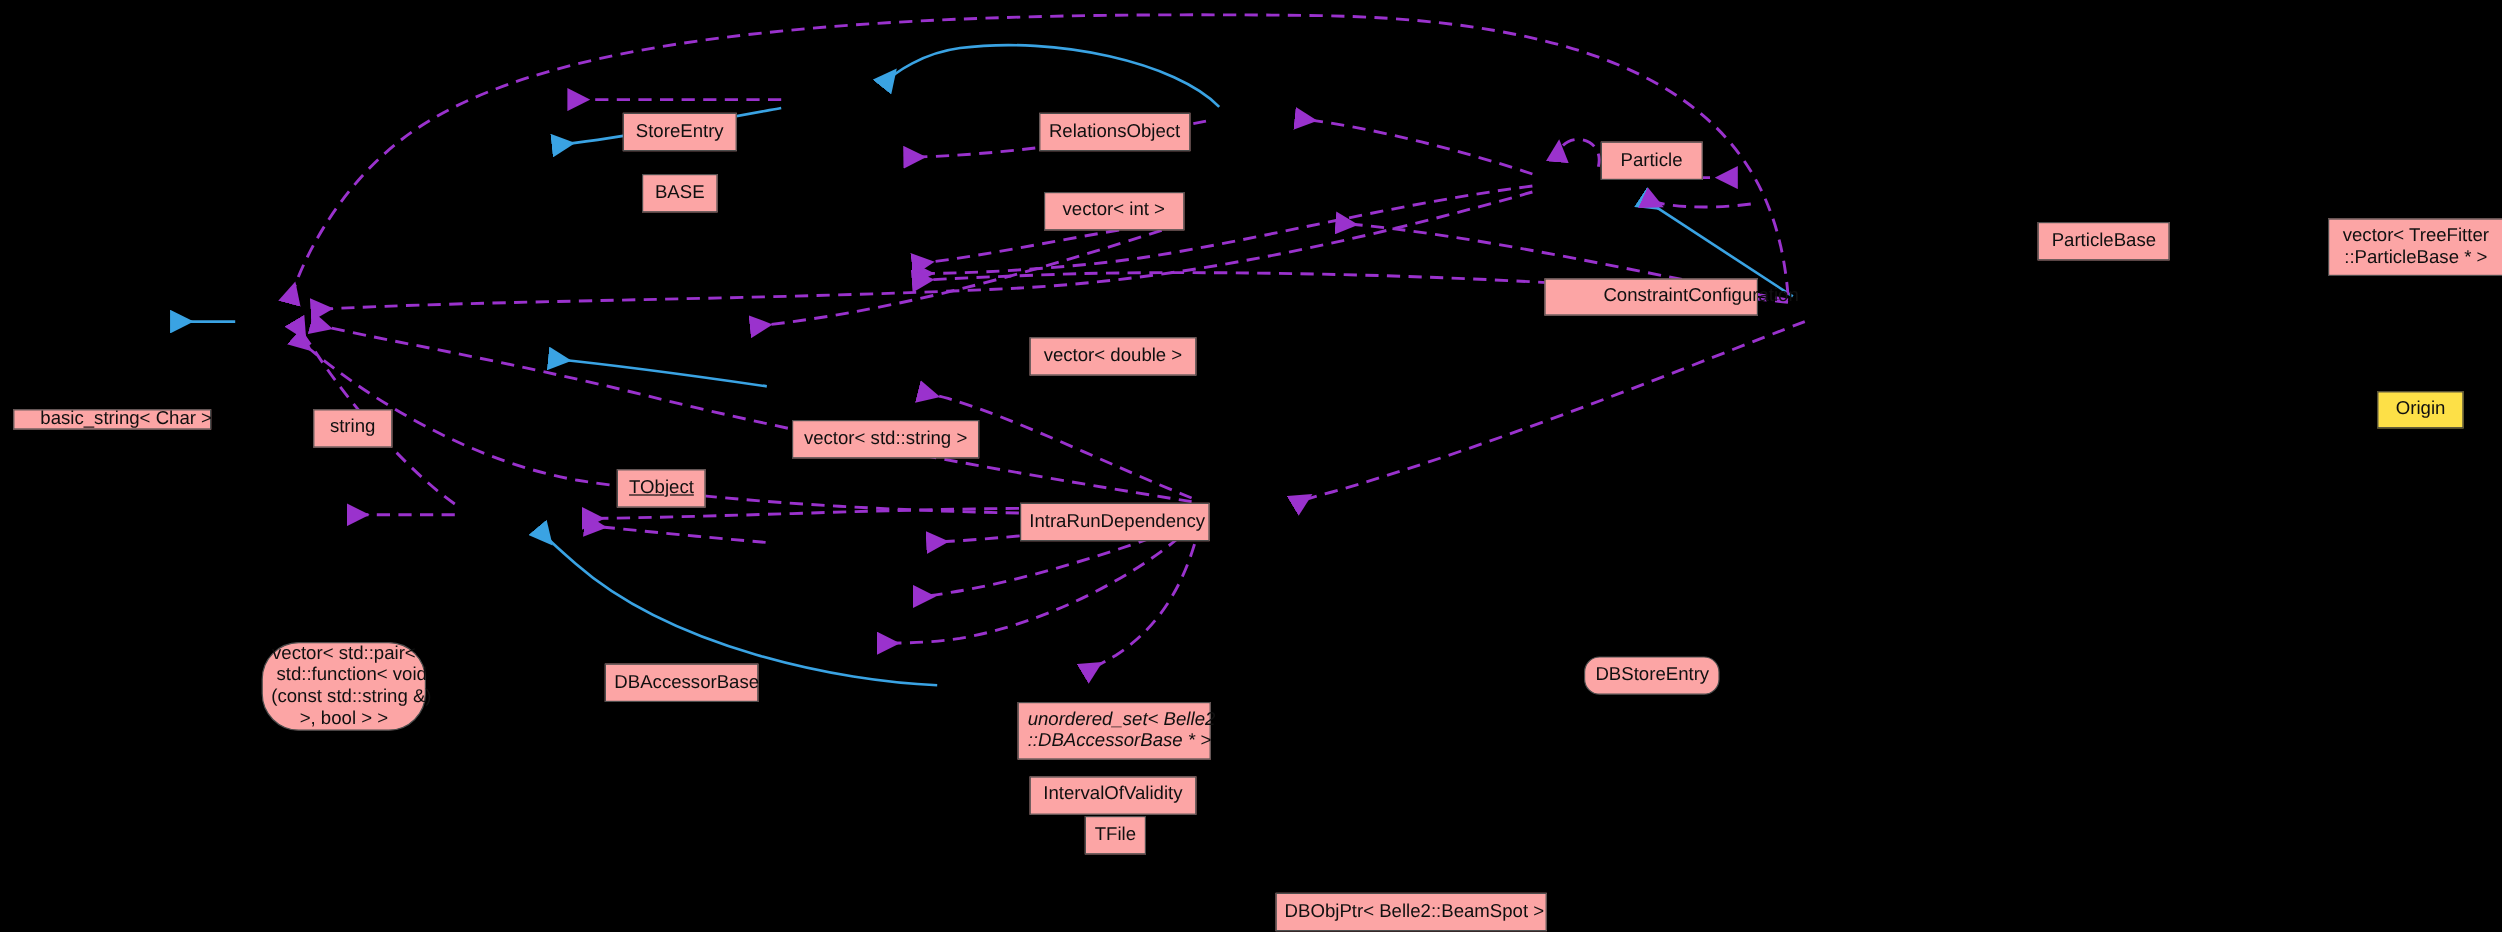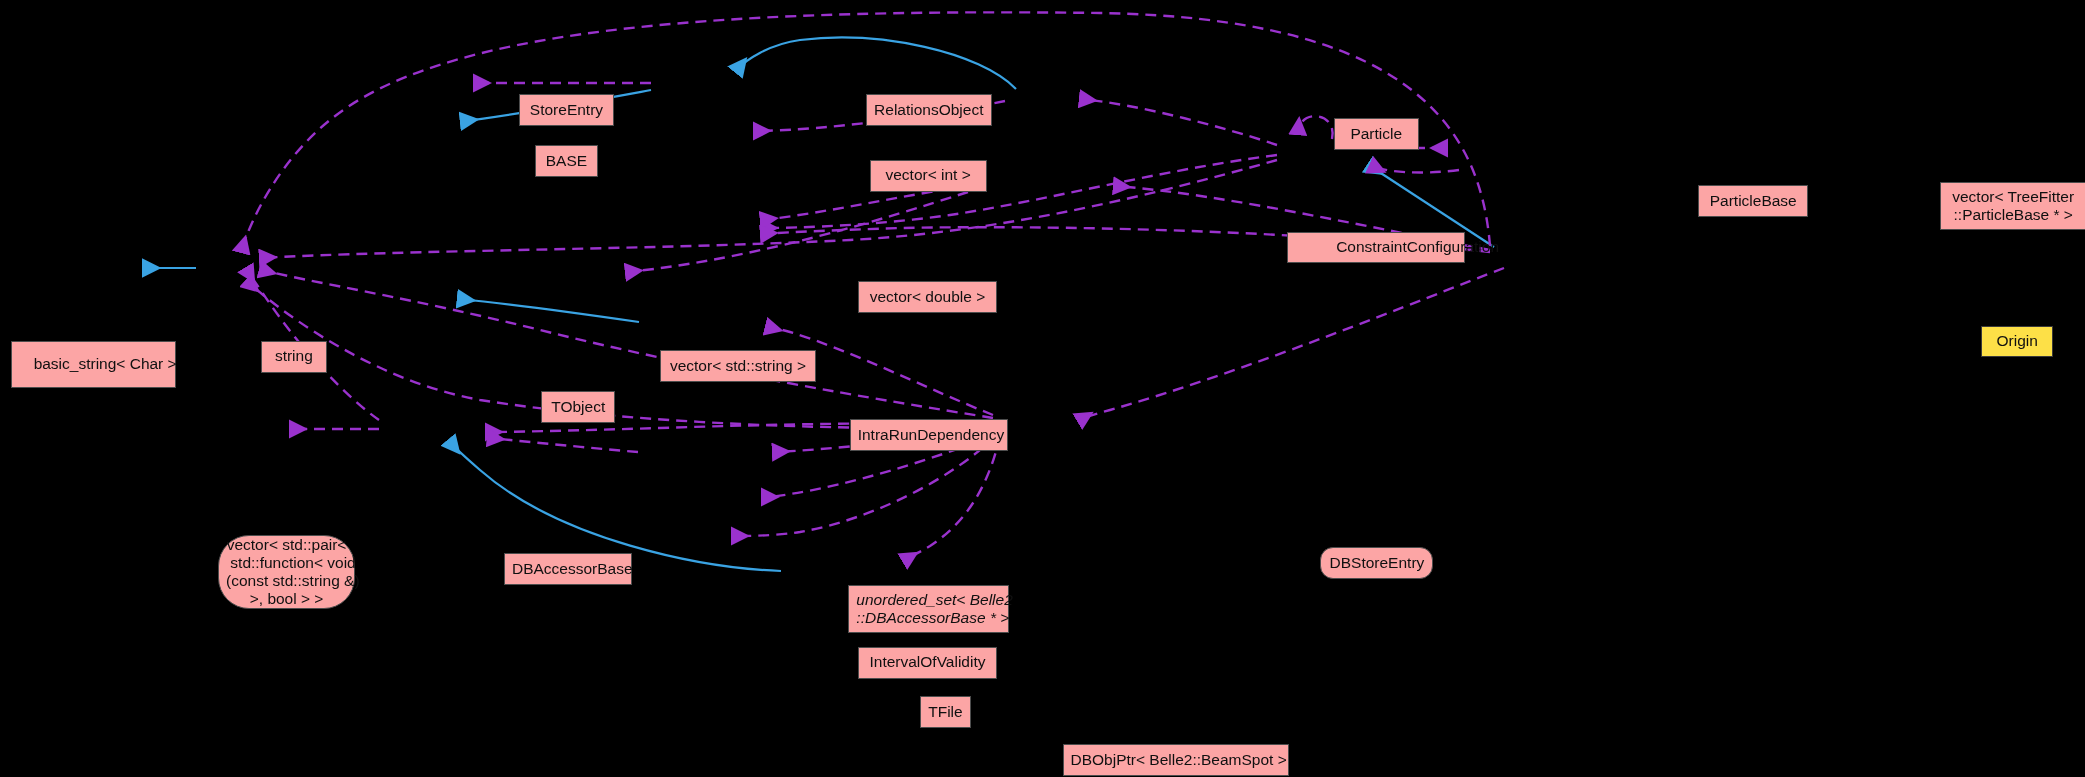--- a/index.html
+++ b/index.html
@@ -71,41 +71,41 @@
       <path d="M993,432 C910,440 840,449 775,452" marker-end="url(#arrPurp)"></path>
       <path d="M993,436 C930,460 850,485 790,494 C780,496 770,497 764,497" marker-end="url(#arrPurp)"></path>
       <path d="M996,436 C950,480 870,520 800,532 C780,535 760,536 734,536" marker-end="url(#arrPurp)"></path>
       <path d="M1000,436 C990,480 970,520 930,546 C918,553 910,557 905,560" marker-end="url(#arrPurp)"></path>
       <path d="M379,429 L292,429" marker-end="url(#arrPurp)"></path>
       <path d="M379,420 C350,400 300,350 262,292 C255,282 250,275 247,270" marker-end="url(#arrPurp)"></path>
       <path d="M638,452 C590,448 530,442 490,438" marker-end="url(#arrPurp)"></path>
     </g>
   </svg>
 
-  <div class="node" style="left: 10.6378px; top: 340.603px; width: 164.885px; height: 47px; padding-left: 22px;"><span class="lbl">basic_string&lt; Char &gt;</span></div>
+  <div class="node" style="left: 10.6378px; top: 340.603px; width: 164.885px; height: 17px; padding-left: 22px;"><span class="lbl">basic_string&lt; Char &gt;</span></div>
   <div class="node" style="left: 260.625px; top: 340.603px; width: 66.486px; height: 31.9315px;"><span class="lbl">string</span></div>
   <div class="node" style="left: 518.591px; top: 94.464px; width: 95.7398px; height: 31.9315px;"><span class="lbl">StoreEntry</span></div>
   <div class="node" style="left: 534.547px; top: 145.022px; width: 63.8265px; height: 31.9315px; align-items: center;"><span class="lbl">BASE</span></div>
   <div class="node" style="left: 865.647px; top: 94.464px; width: 126.323px; height: 31.9315px;"><span class="lbl">RelationsObject</span></div>
   <div class="node" style="left: 869.636px; top: 159.658px; width: 117.015px; height: 31.9315px;"><span class="lbl">vector&lt; int &gt;</span></div>
   <div class="node" style="left: 1333.71px; top: 118.413px; width: 85.102px; height: 31.9315px;"><span class="lbl">Particle</span></div>
   <div class="node" style="left: 1698.05px; top: 184.937px; width: 110.367px; height: 31.9315px;"><span class="lbl">ParticleBase</span></div>
   <div class="node" style="left: 1940.06px; top: 182.276px; width: 146.269px; height: 47.8973px;"><span class="lbl">vector&lt; TreeFitter
 ::ParticleBase * &gt;</span></div>
   <div class="node" style="left: 1287.17px; top: 231.503px; width: 178.182px; height: 31.9315px; padding-left: 48px;"><span class="lbl">ConstraintConfiguration</span></div>
   <div class="node" style="left: 857.669px; top: 280.731px; width: 139.621px; height: 31.9315px;"><span class="lbl">vector&lt; double &gt;</span></div>
   <div class="node selected" style="left: 1981.28px; top: 325.967px; width: 71.8048px; height: 30.601px;"><span class="lbl">Origin</span></div>
   <div class="node" style="left: 659.541px; top: 349.916px; width: 156.907px; height: 31.9315px;"><span class="lbl">vector&lt; std::string &gt;</span></div>
-  <div class="node" style="left: 541px; top: 391.161px; width: 74.4643px; height: 31.9315px;"><span class="lbl">TObject</span></div>
+  <div class="node" style="left: 514px; top: 391.161px; width: 74.4643px; height: 31.9315px; text-decoration: underline;"><span class="lbl">TObject</span></div>
   <div class="node" style="left: 849.691px; top: 419.101px; width: 158.237px; height: 31.9315px;"><span class="lbl">IntraRunDependency</span></div>
   <div class="node" style="left: 218.074px; top: 534.853px; width: 137px; height: 74.5068px; border-radius: 31px;"><span class="lbl">vector&lt; std::pair&lt;
  std::function&lt; void
 (const std::string &amp;)
 &gt;, bool &gt; &gt;</span></div>
   <div class="node" style="left: 503.964px; top: 553.479px; width: 127.653px; height: 31.9315px;"><span class="lbl">DBAccessorBase</span></div>
   <div class="node" style="left: 1320.41px; top: 546.827px; width: 113.026px; height: 31.9315px; border-radius: 13px;"><span class="lbl">DBStoreEntry</span></div>
   <div class="node" style="left: 848.361px; top: 585.411px; width: 160.896px; height: 47.8973px; font-style: italic;"><span class="lbl">unordered_set&lt; Belle2
 ::DBAccessorBase * &gt;</span></div>
   <div class="node" style="left: 857.669px; top: 646.613px; width: 139.621px; height: 31.9315px;"><span class="lbl">IntervalOfValidity</span></div>
-  <div class="node" style="left: 904.209px; top: 696px; width: 50.5293px; height: 31.9315px; margin-left: 16px;"><span class="lbl">TFile</span></div>
+  <div class="node" style="left: 904.209px; top: 680px; width: 50.5293px; height: 31.9315px;"><span class="lbl">TFile</span></div>
   <div class="node" style="left: 1038.51px; top: 743.738px; width: 226.052px; height: 31.9315px; margin-left: 24px;"><span class="lbl">DBObjPtr&lt; Belle2::BeamSpot &gt;</span></div>
 
 </div>
 
 </body></html>

